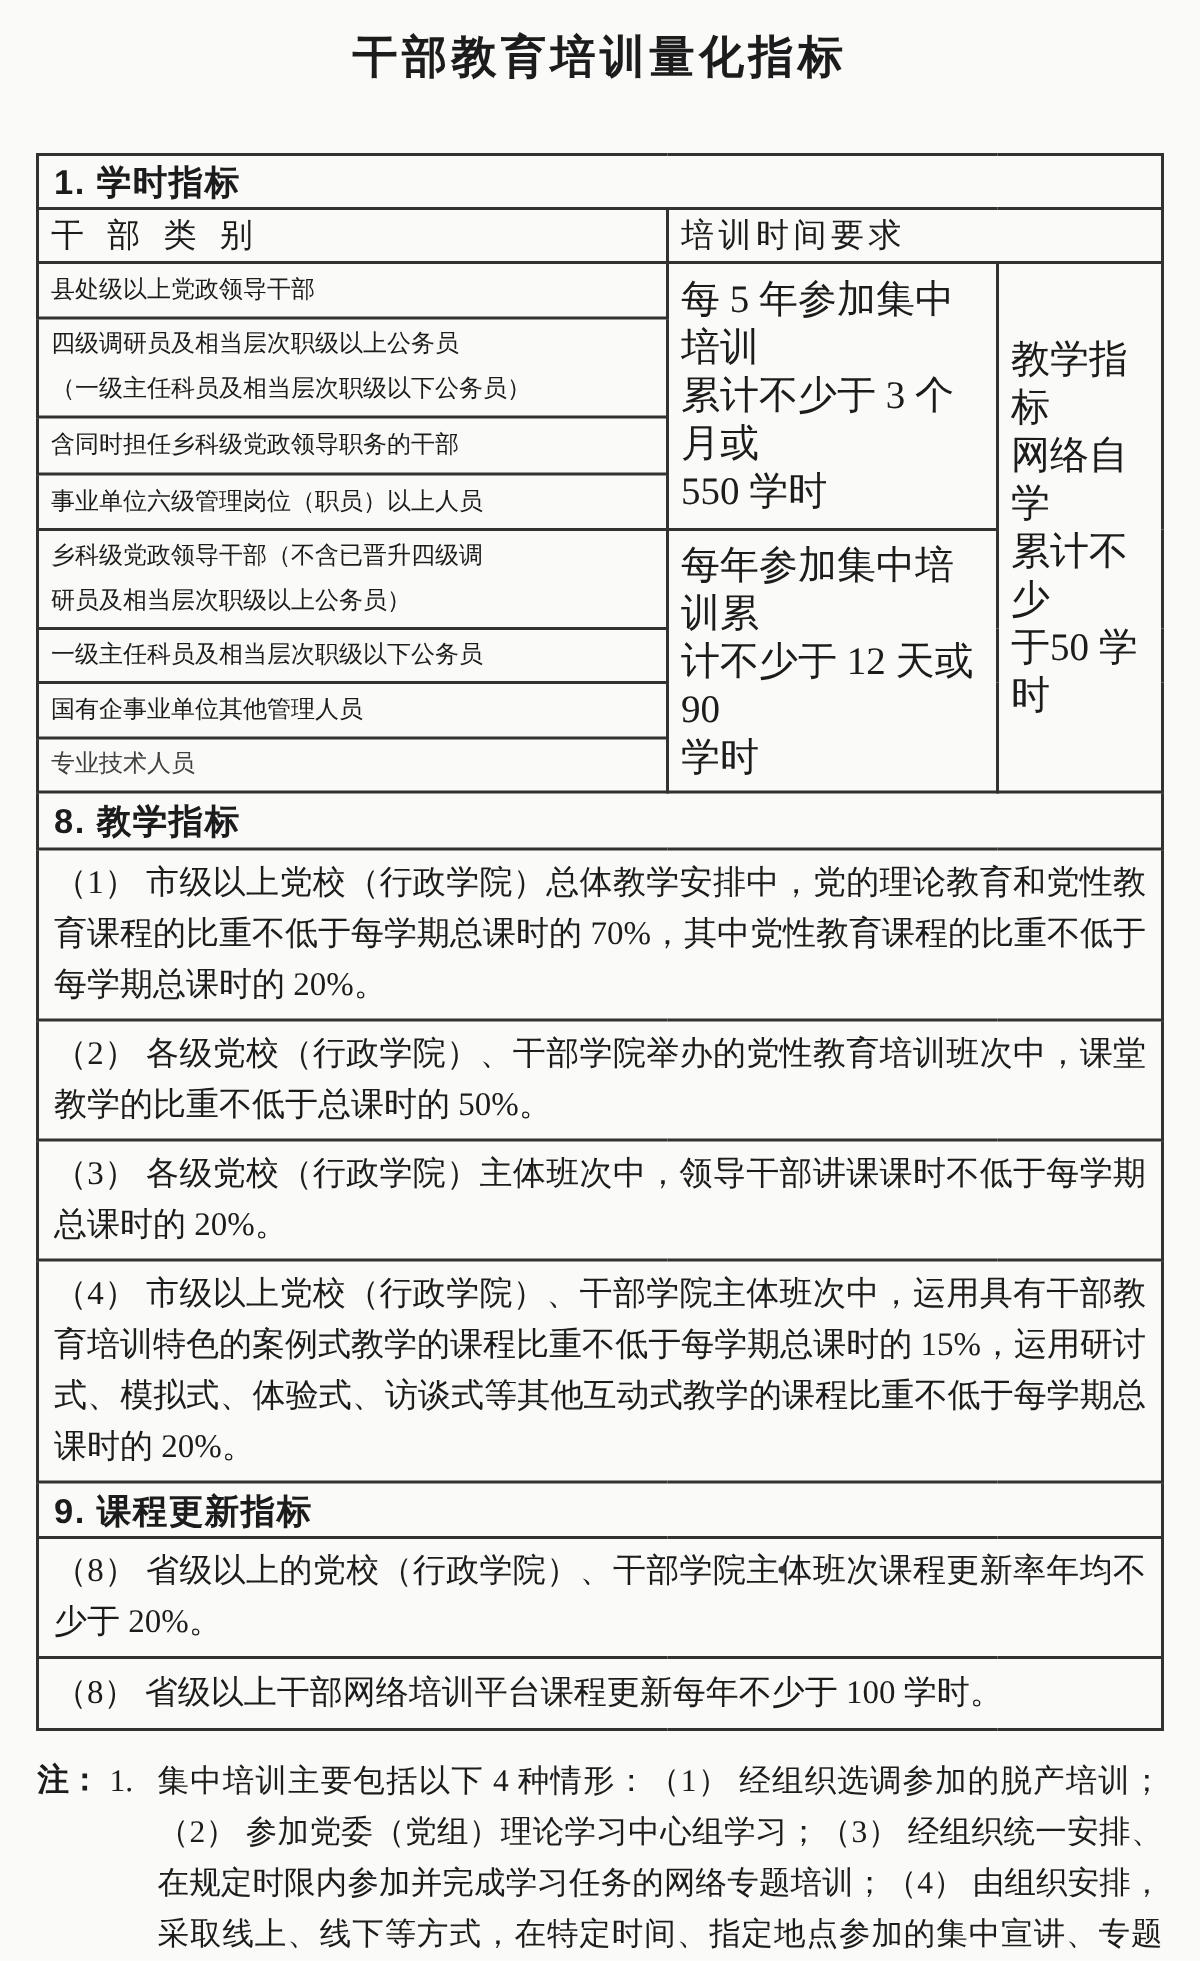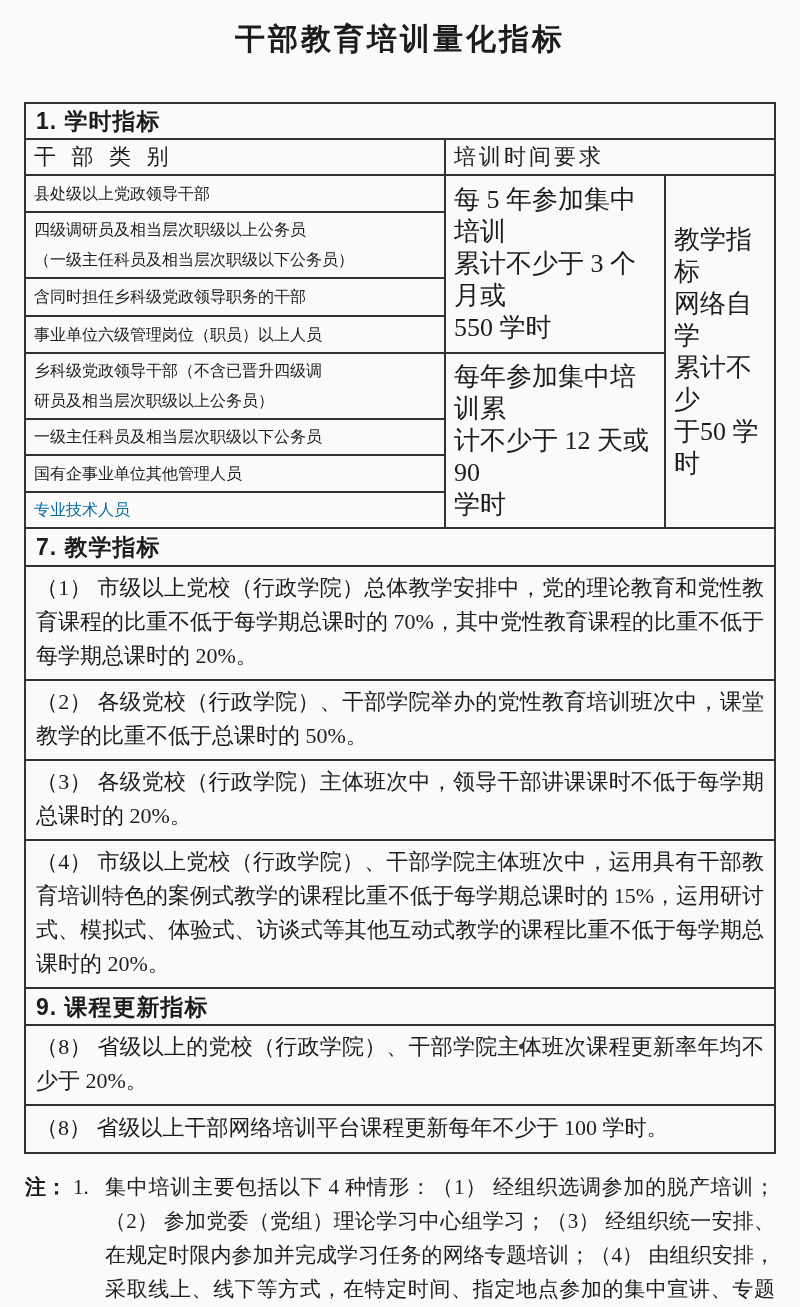--- a/index.html
+++ b/index.html
@@ -43,21 +43,21 @@
     letter-spacing:1px;
   }
   td.col-header{
     letter-spacing:5px;
     font-size:22px;
   }
   td.cadre{
     text-align:justify;
     white-space:pre-line;
   }
-  td.cadre.faded{ color:#0369a1; }
+  td.cadre.faded{ color:#404040; }
   td.req{
     white-space:pre-line;
     font-size:26px;
     line-height:32px;
     vertical-align:middle;
   }
   td.para{
     font-size:22px;
     line-height:34px;
     text-align:justify;
@@ -142,21 +142,21 @@
       <td class="cadre">一级主任科员及相当层次职级以下公务员</td>
     </tr>
     <tr style="height:37px">
       <td class="cadre">国有企事业单位其他管理人员</td>
     </tr>
     <tr style="height:34px">
       <td class="cadre faded">专业技术人员</td>
     </tr>
 
     <tr style="height:38px">
-      <td colspan="3" class="sec-header">7. 教学指标</td>
+      <td colspan="3" class="sec-header">8. 教学指标</td>
     </tr>
     <tr style="height:105px">
       <td colspan="3" class="para">（1） 市级以上党校（行政学院）总体教学安排中，党的理论教育和党性教育课程的比重不低于每学期总课时的 70%，其中党性教育课程的比重不低于每学期总课时的 20%。</td>
     </tr>
     <tr style="height:65px">
       <td colspan="3" class="para">（2） 各级党校（行政学院）、干部学院举办的党性教育培训班次中，课堂教学的比重不低于总课时的 50%。</td>
     </tr>
     <tr style="height:65px">
       <td colspan="3" class="para">（3） 各级党校（行政学院）主体班次中，领导干部讲课课时不低于每学期总课时的 20%。</td>
     </tr>

